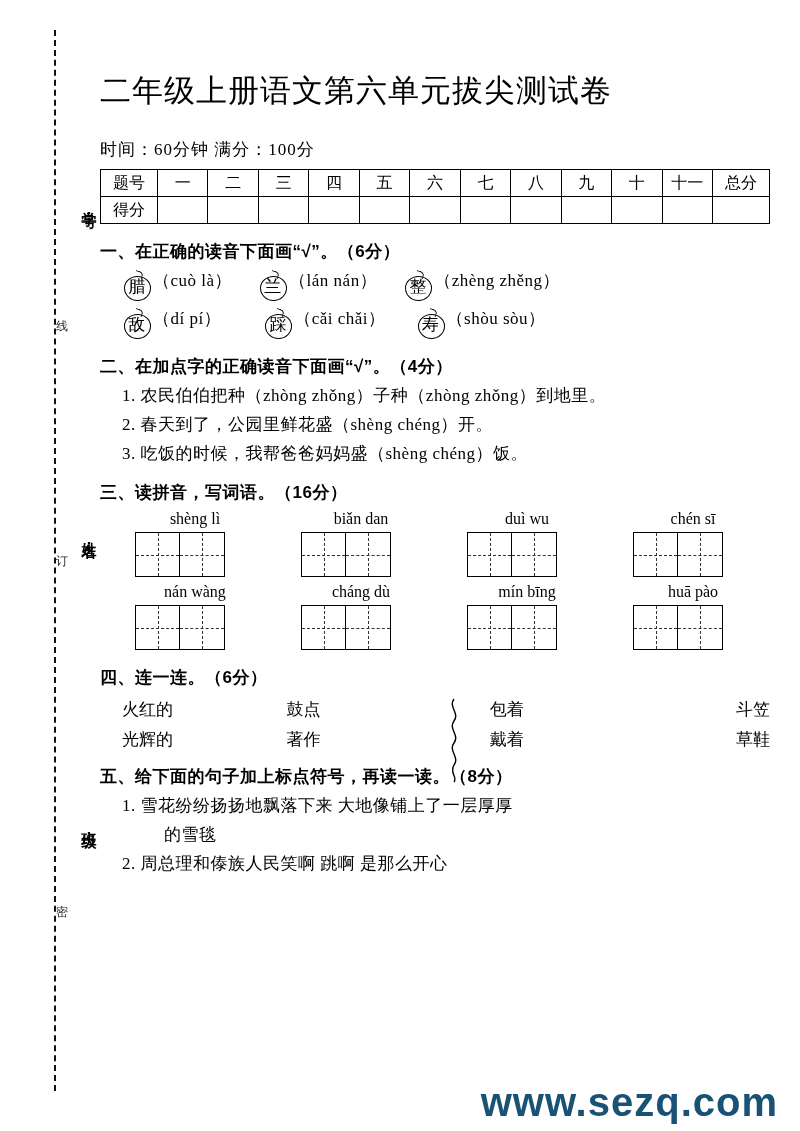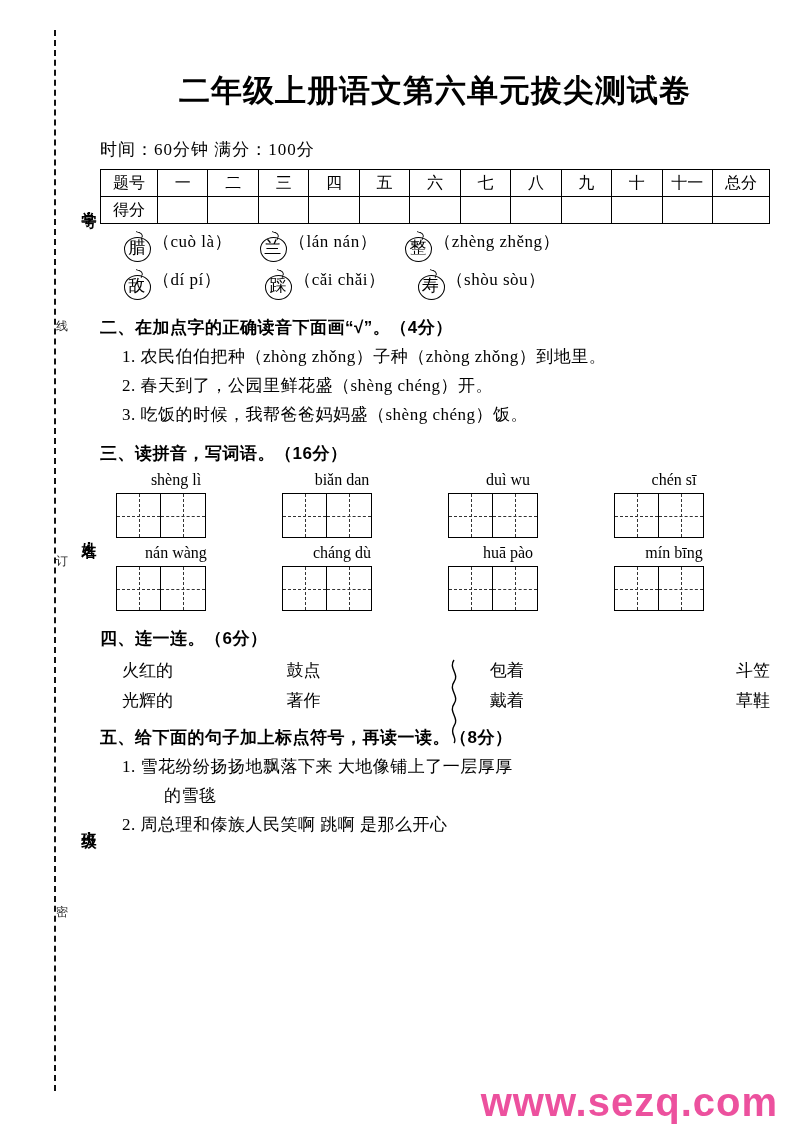--- a/index.html
+++ b/index.html
@@ -34,23 +34,22 @@
     font-size:12px;
     writing-mode:vertical-rl;
     letter-spacing:1px;
     color:#222;
   }
 
   .content{position:absolute;left:100px;top:40px;width:670px;}
 
   h1.title{
     font-family:"Liberation Sans", sans-serif;
-    font-weight:bold;
+    font-weight:normal;
     font-size:31px;
-    text-align:center;
     margin:30px 0 12px 0;
     letter-spacing:1px;
   }
 
   .meta{
     text-align:left;
     font-size:17px;
     margin:26px 12px 8px 0;
     letter-spacing:1px;
   }
@@ -118,21 +117,21 @@
     transform:rotate(18deg);
     z-index:1;
   }
 
   
   .grid-block{margin:4px 0 2px 0;}
   .grid-row{
     display:flex;
     justify-content:flex-start;
     gap:46px;
-    margin-left:16px;
+    margin-left:35px;
   }
   .gitem{width:120px;}
   .gitem .pin{
     text-align:center;font-size:16px;height:22px;
     font-family:"Liberation Serif", serif;
   }
   .cells{display:flex;}
   .cell{
     width:45px;height:45px;
     border:1.6px solid #000;
@@ -160,21 +159,21 @@
     position:absolute;left:324px;top:2px;
     width:16px;height:86px;
   }
 
   .watermark{
     position:absolute;
     right:22px;bottom:6px;
     font-family:"Liberation Sans", sans-serif;
     font-size:40px;
     font-weight:bold;
-    color:#ec4899;
+    color:#0c4a6e;
     letter-spacing:1px;
     opacity:.95;
   }
 </style>
 </head>
 <body>
 
 <div class="page">
 
   <div class="binding">
@@ -221,20 +220,21 @@
         <td></td>
         <td></td>
         <td></td>
         <td></td>
         <td></td>
         <td class="tot"></td>
       </tr>
     </tbody>
       </table>
 
+    <div class="sec">一、在正确的读音下面画“√”。（6分）</div>
     <div class="line ind">
       <span class="apple"><span class="glyph">腊</span></span><span>（cuò   là）</span><span class="gap" style="display:inline-block;width:26px;"></span><span class="apple"><span class="glyph">兰</span></span><span>（lán   nán）</span><span class="gap" style="display:inline-block;width:26px;"></span><span class="apple"><span class="glyph">整</span></span><span>（zhèng   zhěng）</span>
     </div>
     <div class="line ind">
       <span class="apple"><span class="glyph">敌</span></span><span>（dí   pí）</span><span class="gap" style="display:inline-block;width:42px;"></span><span class="apple"><span class="glyph">踩</span></span><span>（cǎi   chǎi）</span><span class="gap" style="display:inline-block;width:30px;"></span><span class="apple"><span class="glyph">寿</span></span><span>（shòu   sòu）</span>
     </div>
 
     <div class="sec">二、在加点字的正确读音下面画“√”。（4分）</div>
     <div class="line ind">1. 农民伯伯把种（zhòng   zhǒng）子种（zhòng   zhǒng）到地里。</div>
     <div class="line ind">2. 春天到了，公园里鲜花盛（shèng   chéng）开。</div>
@@ -281,28 +281,28 @@
           </div>
         </div>
         <div class="gitem">
           <div class="pin">cháng dù</div>
           <div class="cells">
             <div class="cell"></div>
             <div class="cell"></div>
           </div>
         </div>
         <div class="gitem">
+          <div class="pin">mín bīng</div>
+          <div class="cells">
+            <div class="cell"></div>
+            <div class="cell"></div>
+          </div>
+        </div>
+        <div class="gitem">
           <div class="pin">huā pào</div>
-          <div class="cells">
-            <div class="cell"></div>
-            <div class="cell"></div>
-          </div>
-        </div>
-        <div class="gitem">
-          <div class="pin">mín bīng</div>
           <div class="cells">
             <div class="cell"></div>
             <div class="cell"></div>
           </div>
         </div>
       </div>
     </div>
 
     <div class="sec">四、连一连。（6分）</div>
     <div class="match">

